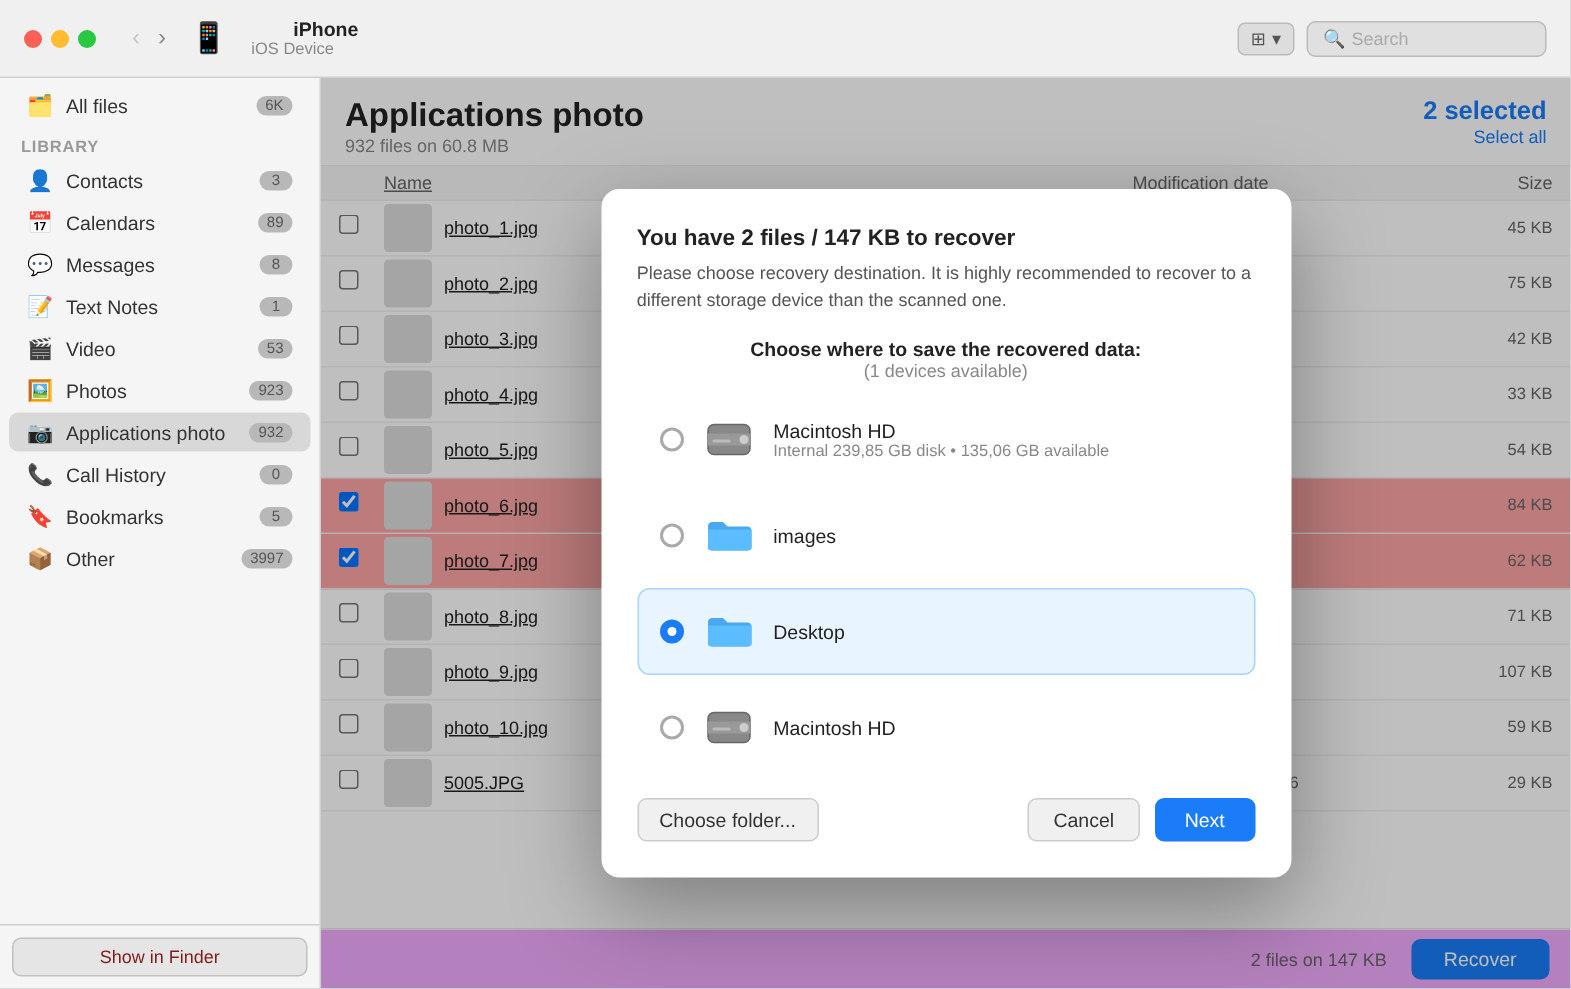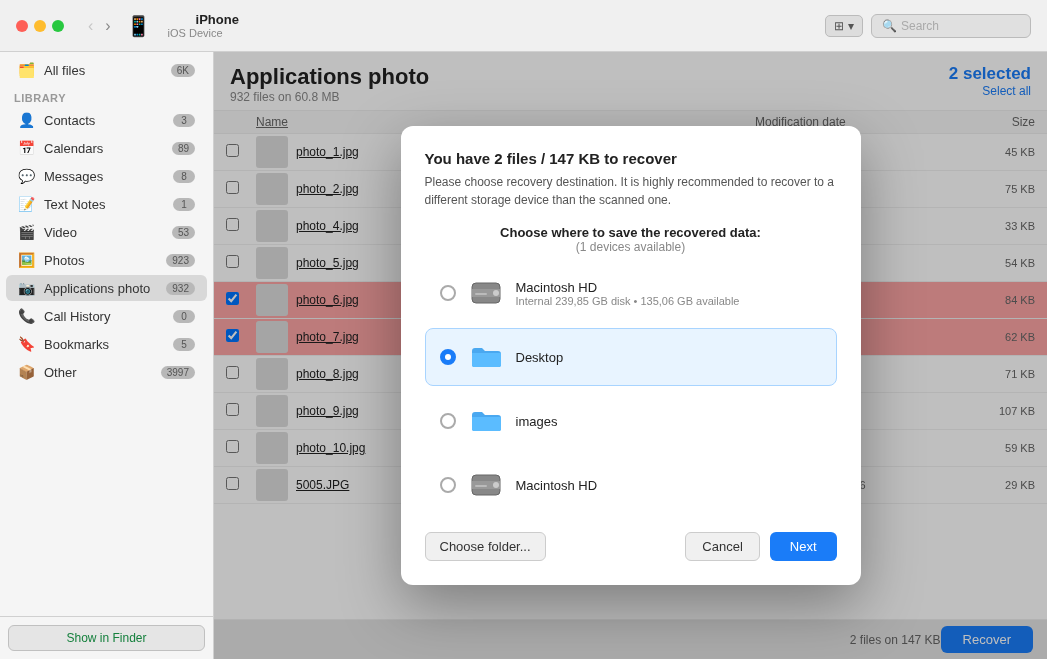--- a/index.html
+++ b/index.html
@@ -162,21 +162,21 @@
       padding: 8px;
       border-top: 1px solid #d0d0d0;
     }
     .show-finder-btn {
       width: 100%;
       background: #e5e5e5;
       border: 1px solid #c0c0c0;
       border-radius: 6px;
       padding: 5px;
       font-size: 12px;
-      color: #15803d;
+      color: #7f1d1d;
       cursor: pointer;
       text-align: center;
     }
 
     
     .content-area {
       flex: 1;
       display: flex;
       flex-direction: column;
       background: #fff;
@@ -233,23 +233,24 @@
     .table-row .col-mod { width: 200px; font-size: 11px; color: #666; }
     .table-row .col-size { width: 80px; font-size: 11px; color: #666; text-align: right; }
 
     
     .status-bar {
       display: flex;
       align-items: center;
       justify-content: flex-end;
       padding: 6px 14px;
       border-top: 1px solid #eee;
-      background: #e5e5e5;
+      background: #f0abfc;
       font-size: 12px;
       color: #666;
+      gap: 16px;
     }
     .recover-btn {
       background: #1a7cf8;
       color: #fff;
       border: none;
       border-radius: 6px;
       padding: 6px 22px;
       font-size: 13px;
       font-weight: 500;
       cursor: pointer;
@@ -527,20 +528,31 @@
       </div>
       <div class="col-mod">Jul 2023, 17:03:45</div>
       <div class="col-size">75 KB</div>
     </div>
         <div class="table-row">
       <div class="col-check">
         <input type="checkbox" style="">
       </div>
       <div class="col-name">
         <div class="thumb"></div>
+        <span>photo_3.jpg</span>
+      </div>
+      <div class="col-mod">Aug 2023, 05:40:33</div>
+      <div class="col-size">42 KB</div>
+    </div>
+        <div class="table-row">
+      <div class="col-check">
+        <input type="checkbox" style="">
+      </div>
+      <div class="col-name">
+        <div class="thumb"></div>
         <span>photo_4.jpg</span>
       </div>
       <div class="col-mod">Oct 2023, 12:35:56</div>
       <div class="col-size">33 KB</div>
     </div>
         <div class="table-row">
       <div class="col-check">
         <input type="checkbox" style="">
       </div>
       <div class="col-name">
@@ -641,43 +653,43 @@
           <rect x="4" y="14" width="28" height="8" fill="#999"></rect>
           <circle cx="28" cy="18" r="3" fill="#ccc"></circle>
           <rect x="7" y="18" width="12" height="2" rx="1" fill="#bbb"></rect>
         </svg>
       </div>
       <div class="dest-info">
         <div class="dest-name">Macintosh HD</div>
         <div class="dest-sub">Internal 239,85 GB disk • 135,06 GB available</div>
       </div>
     </div>
+            <div class="destination-item">
+      <div class="dest-radio"></div>
+      <div class="dest-icon">
+        <svg width="36" height="36" viewBox="0 0 36 36">
+          <path d="M4 12 Q4 9 7 9 L14 9 L17 12 L30 12 Q33 12 33 15 L33 26 Q33 28 30 28 L7 28 Q4 28 4 26 Z" fill="#4aa8f0"></path>
+          <path d="M4 14 L33 14 L33 26 Q33 28 30 28 L7 28 Q4 28 4 26 Z" fill="#5bbcff"></path>
+        </svg>
+      </div>
+      <div class="dest-info">
+        <div class="dest-name">images</div>
+
+      </div>
+    </div>
             <div class="destination-item selected-dest">
       <div class="dest-radio checked"></div>
       <div class="dest-icon">
         <svg width="36" height="36" viewBox="0 0 36 36">
           <path d="M4 12 Q4 9 7 9 L14 9 L17 12 L30 12 Q33 12 33 15 L33 26 Q33 28 30 28 L7 28 Q4 28 4 26 Z" fill="#4aa8f0"></path>
           <path d="M4 14 L33 14 L33 26 Q33 28 30 28 L7 28 Q4 28 4 26 Z" fill="#5bbcff"></path>
         </svg>
       </div>
       <div class="dest-info">
         <div class="dest-name">Desktop</div>
-
-      </div>
-    </div>
-            <div class="destination-item">
-      <div class="dest-radio"></div>
-      <div class="dest-icon">
-        <svg width="36" height="36" viewBox="0 0 36 36">
-          <path d="M4 12 Q4 9 7 9 L14 9 L17 12 L30 12 Q33 12 33 15 L33 26 Q33 28 30 28 L7 28 Q4 28 4 26 Z" fill="#4aa8f0"></path>
-          <path d="M4 14 L33 14 L33 26 Q33 28 30 28 L7 28 Q4 28 4 26 Z" fill="#5bbcff"></path>
-        </svg>
-      </div>
-      <div class="dest-info">
-        <div class="dest-name">images</div>
 
       </div>
     </div>
             <div class="destination-item">
       <div class="dest-radio"></div>
       <div class="dest-icon">
         <svg width="36" height="36" viewBox="0 0 36 36">
           <rect x="4" y="8" width="28" height="20" rx="4" fill="#888" stroke="#666" stroke-width="1"></rect>
           <rect x="4" y="14" width="28" height="8" fill="#999"></rect>
           <circle cx="28" cy="18" r="3" fill="#ccc"></circle>

